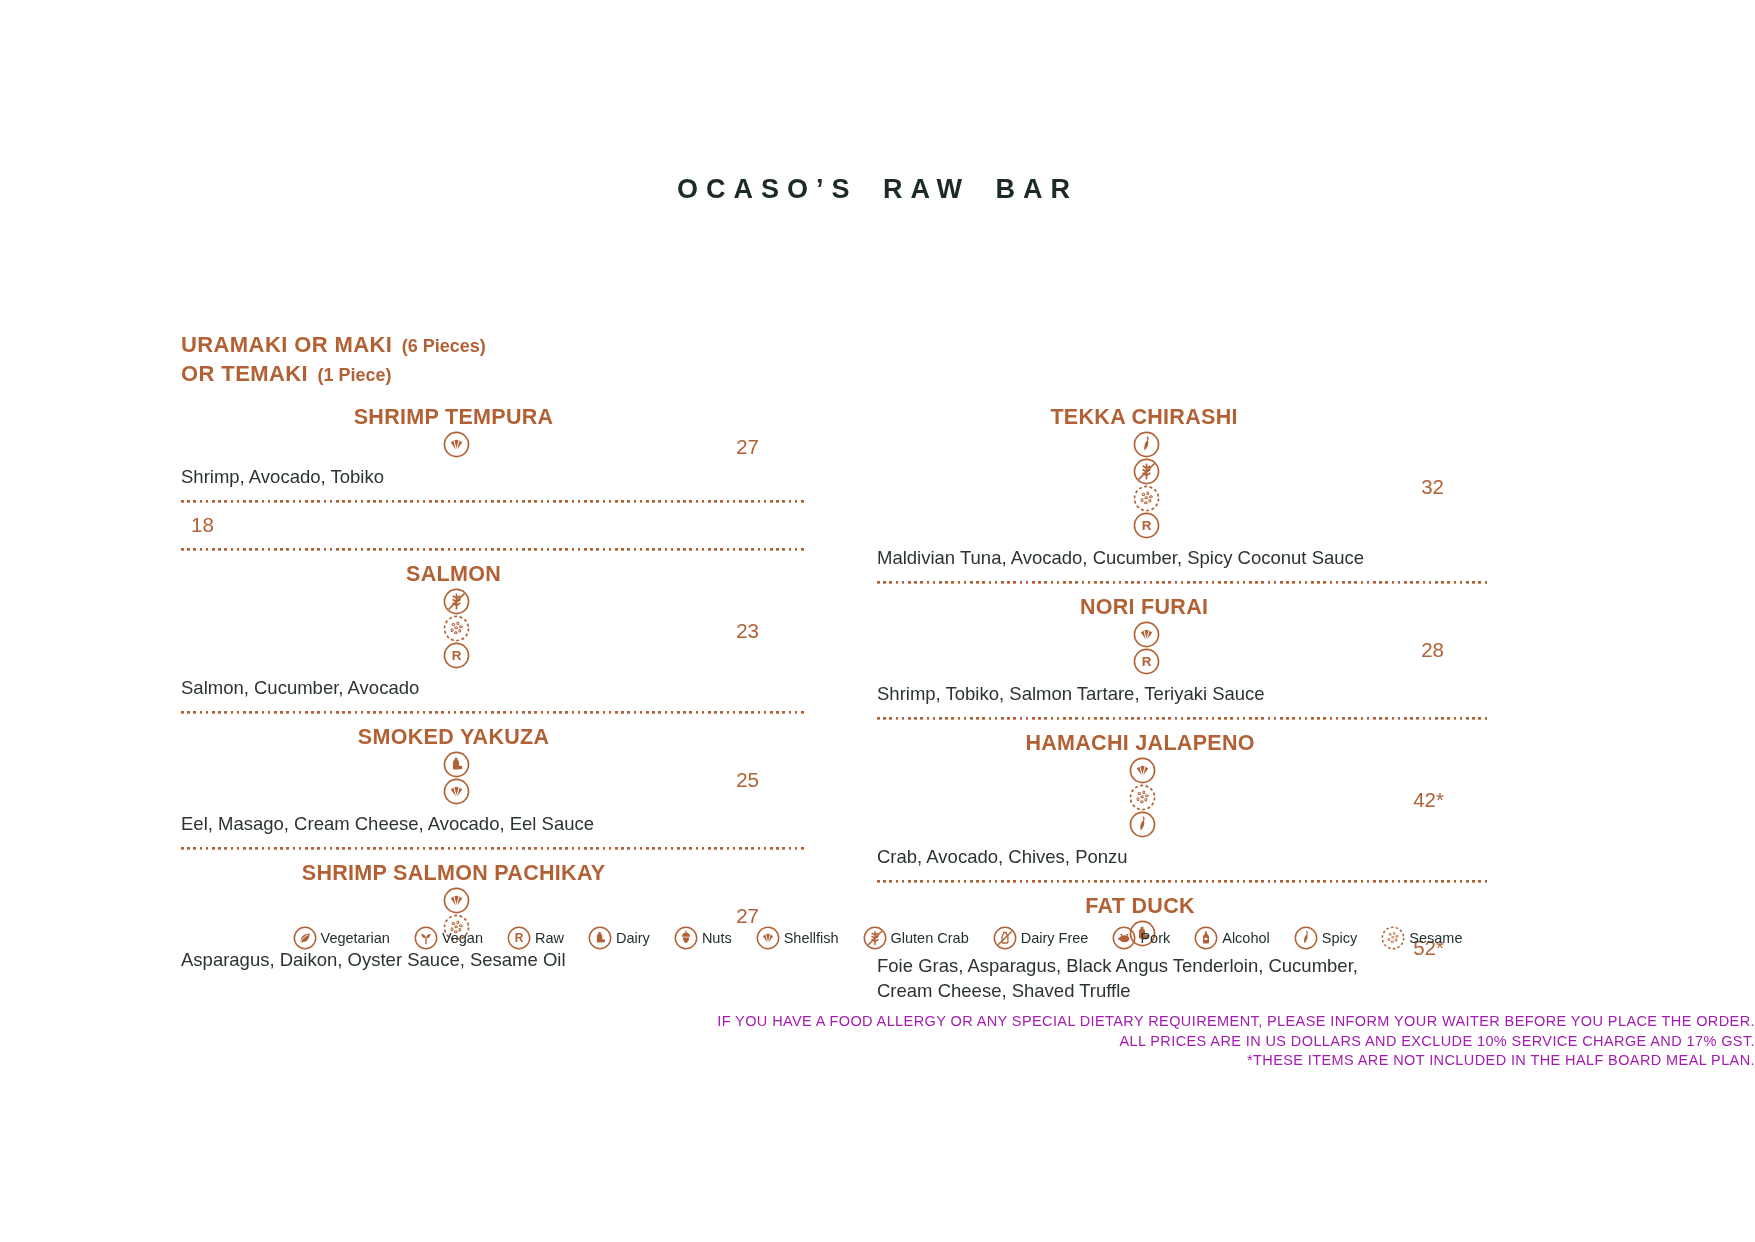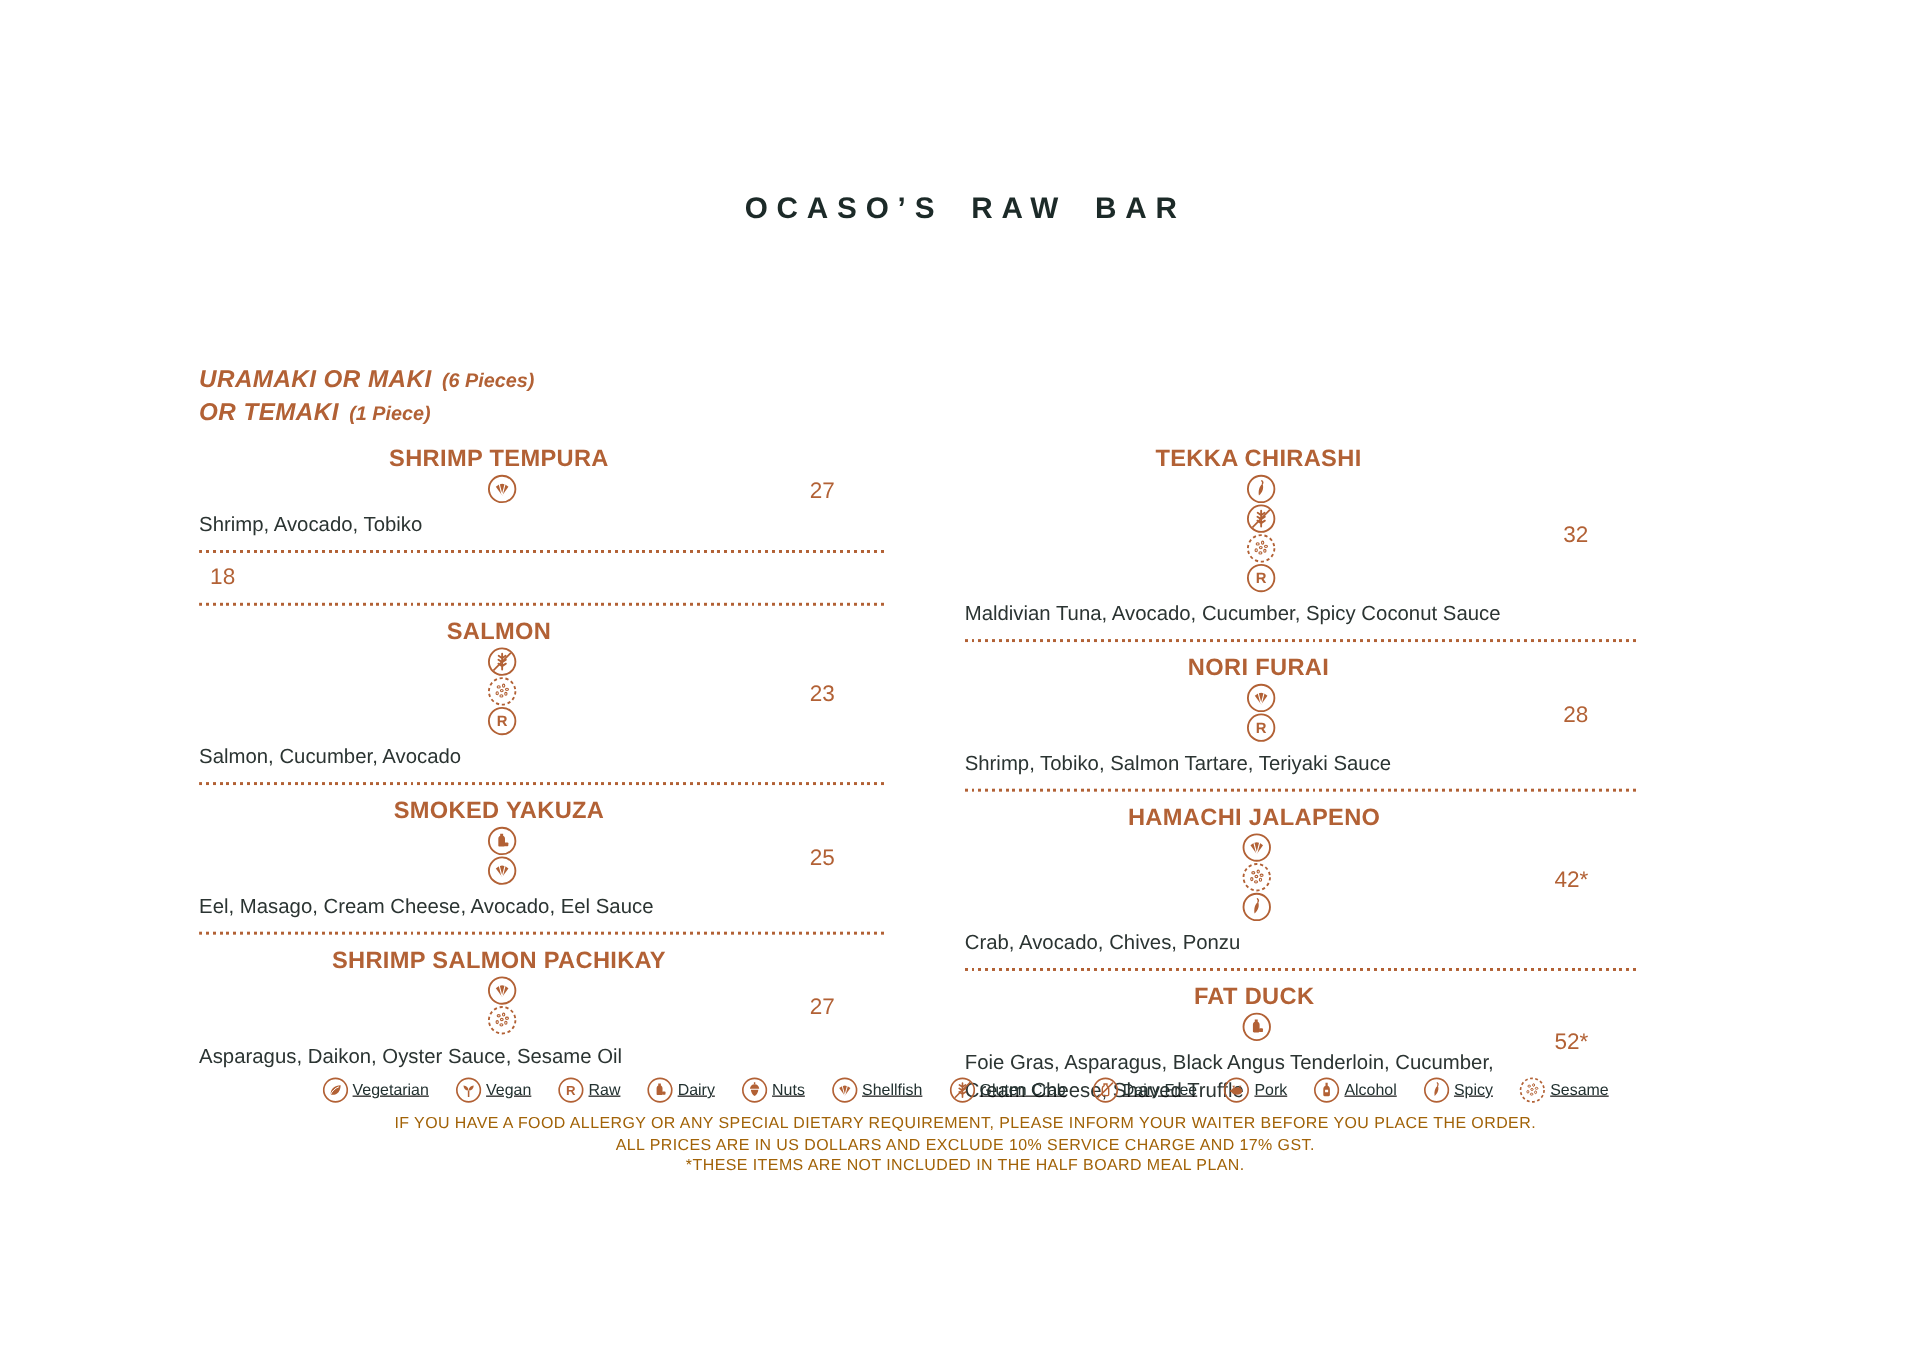--- a/index.html
+++ b/index.html
@@ -9,21 +9,21 @@
     position:relative; width:1755px; height:1242px; background:#ffffff;
     font-family:"Liberation Sans", sans-serif; overflow:hidden;
   }
   .title {
     position:absolute; top:174px; left:0; width:100%; margin:0;
     text-align:center; font-size:27px; font-weight:700;
     letter-spacing:8px; word-spacing:10px; color:var(--dark);
   }
   .section-heading {
     position:absolute; left:181px; top:331px; color:var(--accent);
-    font-weight:700; line-height:27px;font-style:italic;
+    font-weight:700; line-height:27px;
   }
   .heading-main { font-size:22px; letter-spacing:0.4px; }
   .heading-note { font-size:18px; margin-left:5px; }
   .column { position:absolute; top:394px; }
   .col-left  { left:181px; width:624px; }
   .col-right { left:877px; width:613px; }
   .item { display:flex; align-items:center; padding:10px 0 11px; }
   .item-main { flex:1; min-width:0; }
   .name-row { display:flex; align-items:center;flex-direction:column; }
   .item-name {
@@ -36,29 +36,29 @@
   .item-price {
     font-size:20.5px; font-weight:400; color:var(--accent);
     padding-right:46px; padding-left:10px; white-space:nowrap;
   }
   .divider {
     height:3px; margin:0;
     background-image:repeating-linear-gradient(to right, var(--accent) 0 2.7px, transparent 2.7px 6.2px);
     background-repeat:no-repeat; background-size:100% 2.7px; background-position:0 50%;
   }
   .legend {
-    position:absolute; top:979px; left:0; width:100%;
-    display:flex; justify-content:center; align-items:center; gap:24px;text-decoration:underline;
+    position:absolute; top:926px; left:0; width:100%;
+    display:flex; justify-content:center; align-items:center; gap:24px;
   }
   .legend-item { display:flex; align-items:center; gap:4px; }
   .legend-icon { width:24px; height:24px; margin-left:0; }
   .legend-label { font-size:14.5px; color:#223130; }
   .footer {
     position:absolute; top:1012px; left:0; width:100%;
-    text-align:center; color:#a16207; font-size:14.5px;
+    text-align:right; color:#a21caf; font-size:14.5px;
     line-height:19.5px; letter-spacing:0.4px;
   }
 </style>
 </head>
 <body>
 
 <div class="page">
 
   <h1 class="title">OCASO’S RAW BAR</h1>
 

